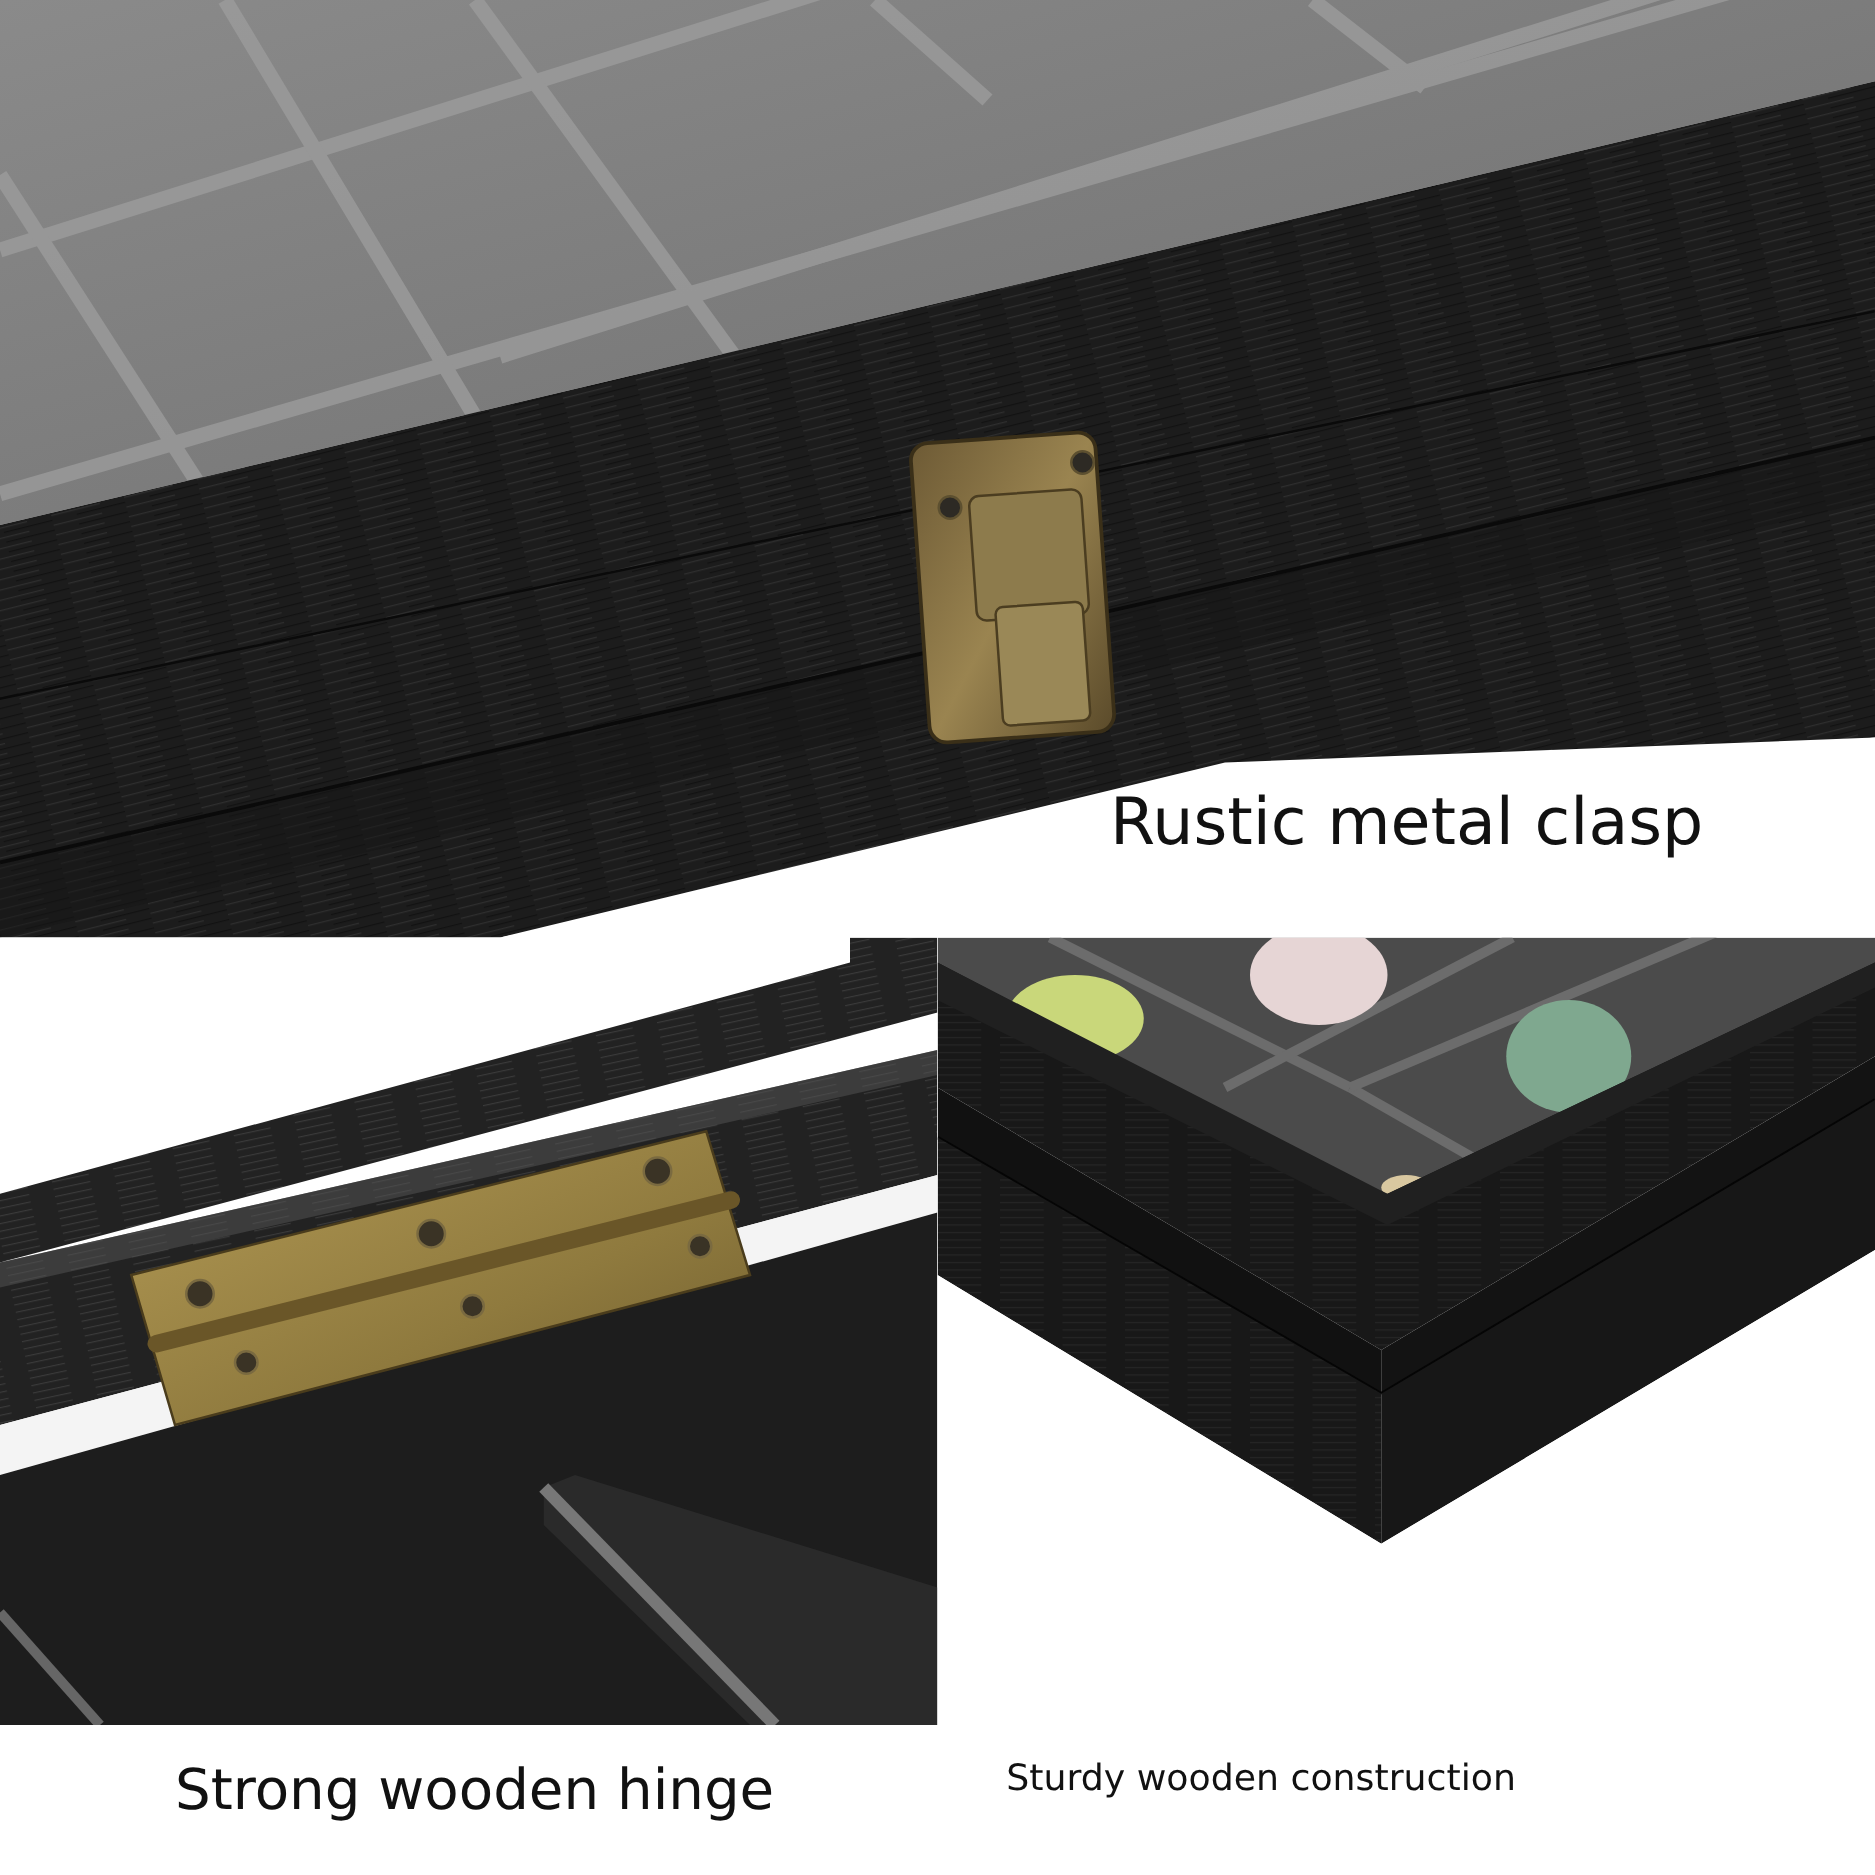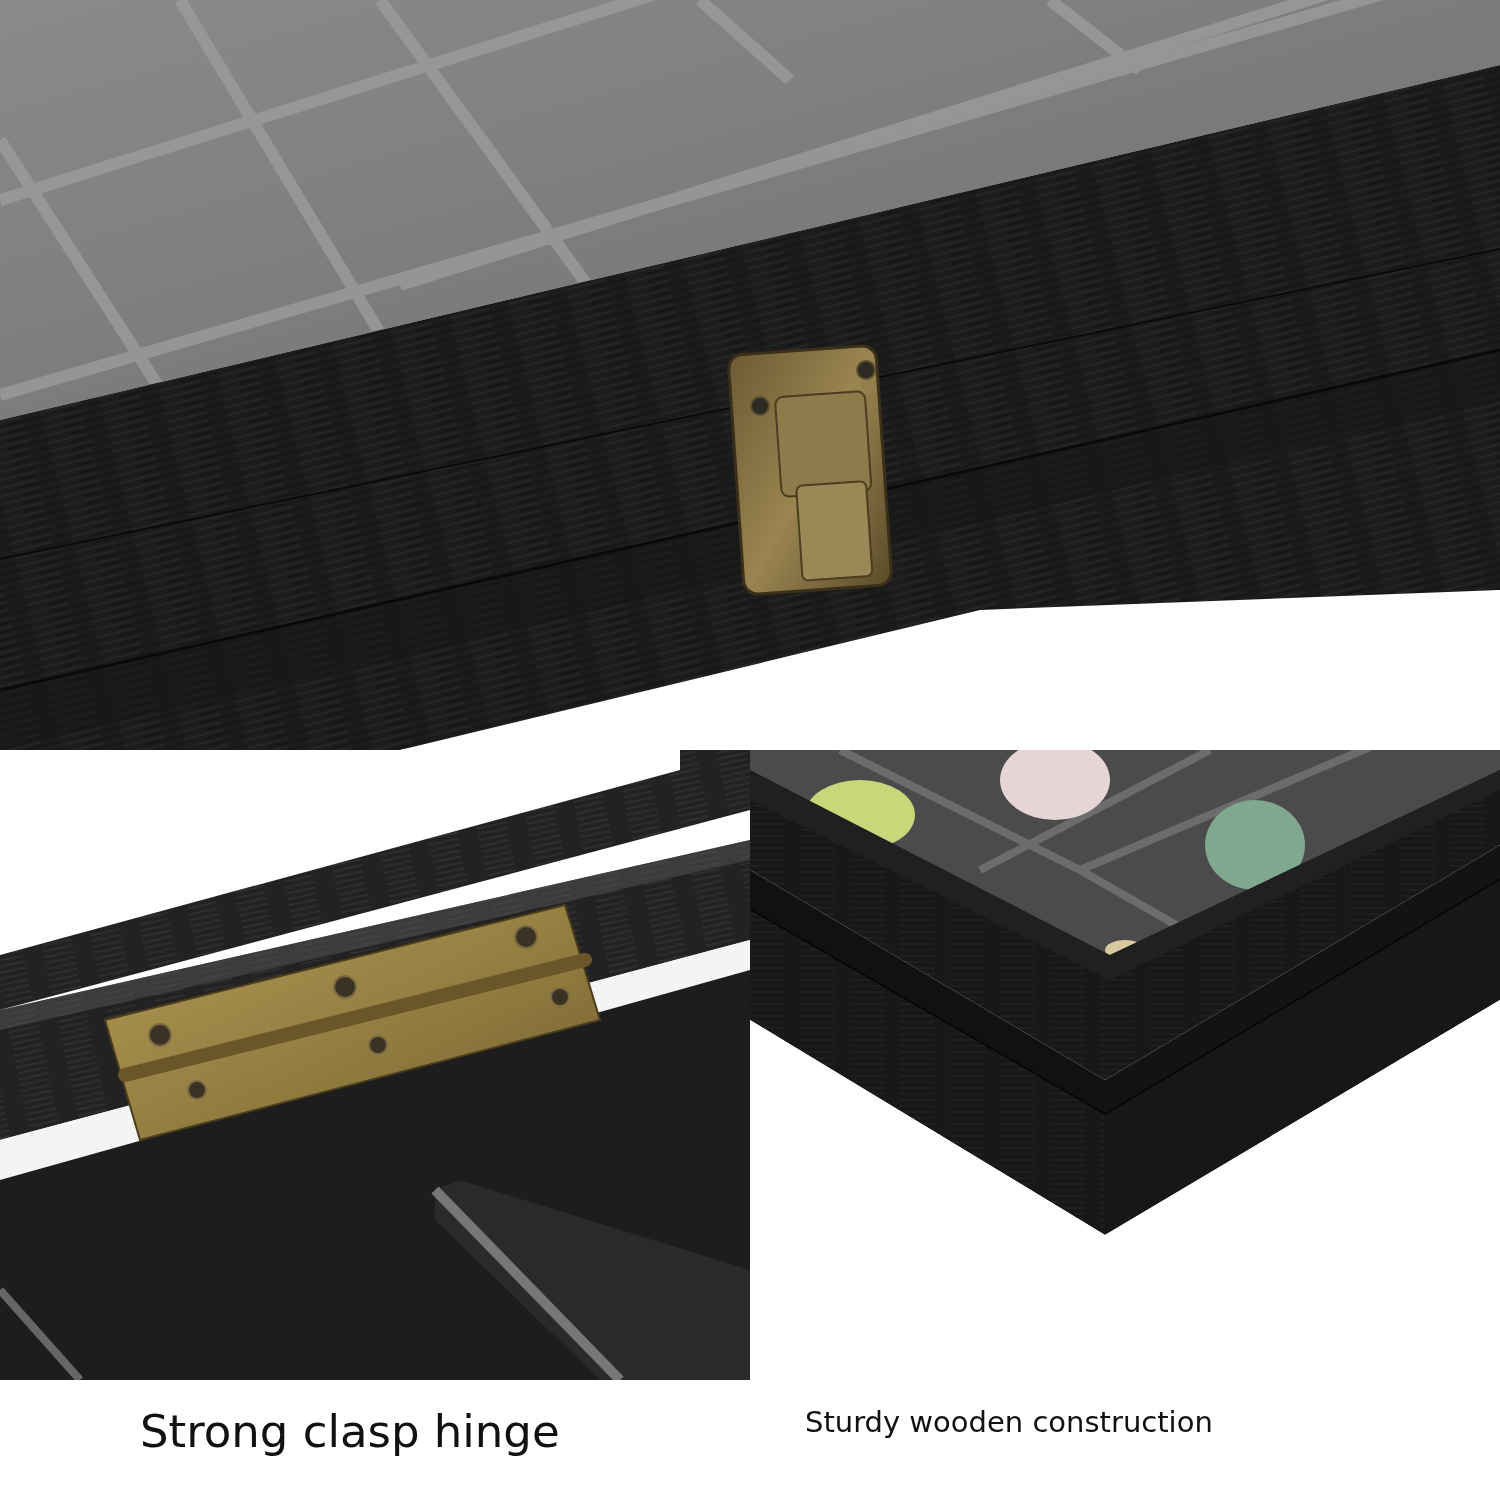--- a/index.html
+++ b/index.html
@@ -54,20 +54,21 @@
     <polygon points="400,750 980,610 1500,590 1500,750" fill="#ffffff"></polygon>
 
     <g>
       <rect x="736" y="350" width="148" height="240" rx="14" fill="url(#brassG)" stroke="#3a2f18" stroke-width="3" transform="rotate(-4 810 470)"></rect>
       <rect x="780" y="395" width="90" height="100" rx="8" fill="#8d7b4c" stroke="#4b3d20" stroke-width="2" transform="rotate(-4 810 470)"></rect>
       <rect x="795" y="485" width="70" height="95" rx="6" fill="#9a8857" stroke="#4b3d20" stroke-width="2" transform="rotate(-4 810 470)"></rect>
       <circle cx="760" cy="406" r="9" fill="#2d2a24" stroke="#5d5030" stroke-width="2"></circle>
       <circle cx="866" cy="370" r="9" fill="#2d2a24" stroke="#5d5030" stroke-width="2"></circle>
     </g>
   </svg>
+  <div class="caption" style="left:888px;top:628px;font-size:52px;">Rustic metal clasp</div>
 </div>
 
 <div class="panel" style="left:0;top:750px;width:750px;height:630px;">
   <svg width="750" height="630" viewBox="0 0 750 630">
     <defs>
       <pattern id="grain2" width="50" height="6" patternUnits="userSpaceOnUse" patternTransform="rotate(-12)">
         <rect width="50" height="6" fill="#222"></rect>
         <line x1="0" y1="2" x2="30" y2="2" stroke="#3a3a3a" stroke-width="1"></line>
       </pattern>
       <linearGradient id="hingeG" x1="0" y1="0" x2="1" y2="1">
@@ -95,21 +96,21 @@
       <circle cx="115" cy="275" r="0" fill="none"></circle>
       <circle cx="160" cy="285" r="11" fill="#3a3325" stroke="#7a6a40" stroke-width="2"></circle>
       <circle cx="345" cy="237" r="11" fill="#3a3325" stroke="#7a6a40" stroke-width="2"></circle>
       <circle cx="526" cy="187" r="11" fill="#3a3325" stroke="#7a6a40" stroke-width="2"></circle>
       <circle cx="197" cy="340" r="9" fill="#3a3325" stroke="#7a6a40" stroke-width="2"></circle>
       <circle cx="378" cy="295" r="9" fill="#3a3325" stroke="#7a6a40" stroke-width="2"></circle>
       <circle cx="560" cy="247" r="9" fill="#3a3325" stroke="#7a6a40" stroke-width="2"></circle>
     </g>
   </svg>
 </div>
-<div class="caption" style="left:140px;top:1405px;font-size:45px;">Strong clasp hinge</div>
+<div class="caption" style="left:140px;top:1405px;font-size:45px;">Strong wooden hinge</div>
 
 <div class="panel" style="left:750px;top:750px;width:750px;height:630px;">
   <svg width="750" height="630" viewBox="0 0 750 630">
     <defs>
       <pattern id="grain3" width="50" height="6" patternUnits="userSpaceOnUse">
         <rect width="50" height="6" fill="#181818"></rect>
         <line x1="0" y1="2" x2="35" y2="2" stroke="#262626" stroke-width="1"></line>
       </pattern>
     </defs>
     <rect width="750" height="630" fill="#ffffff"></rect>

